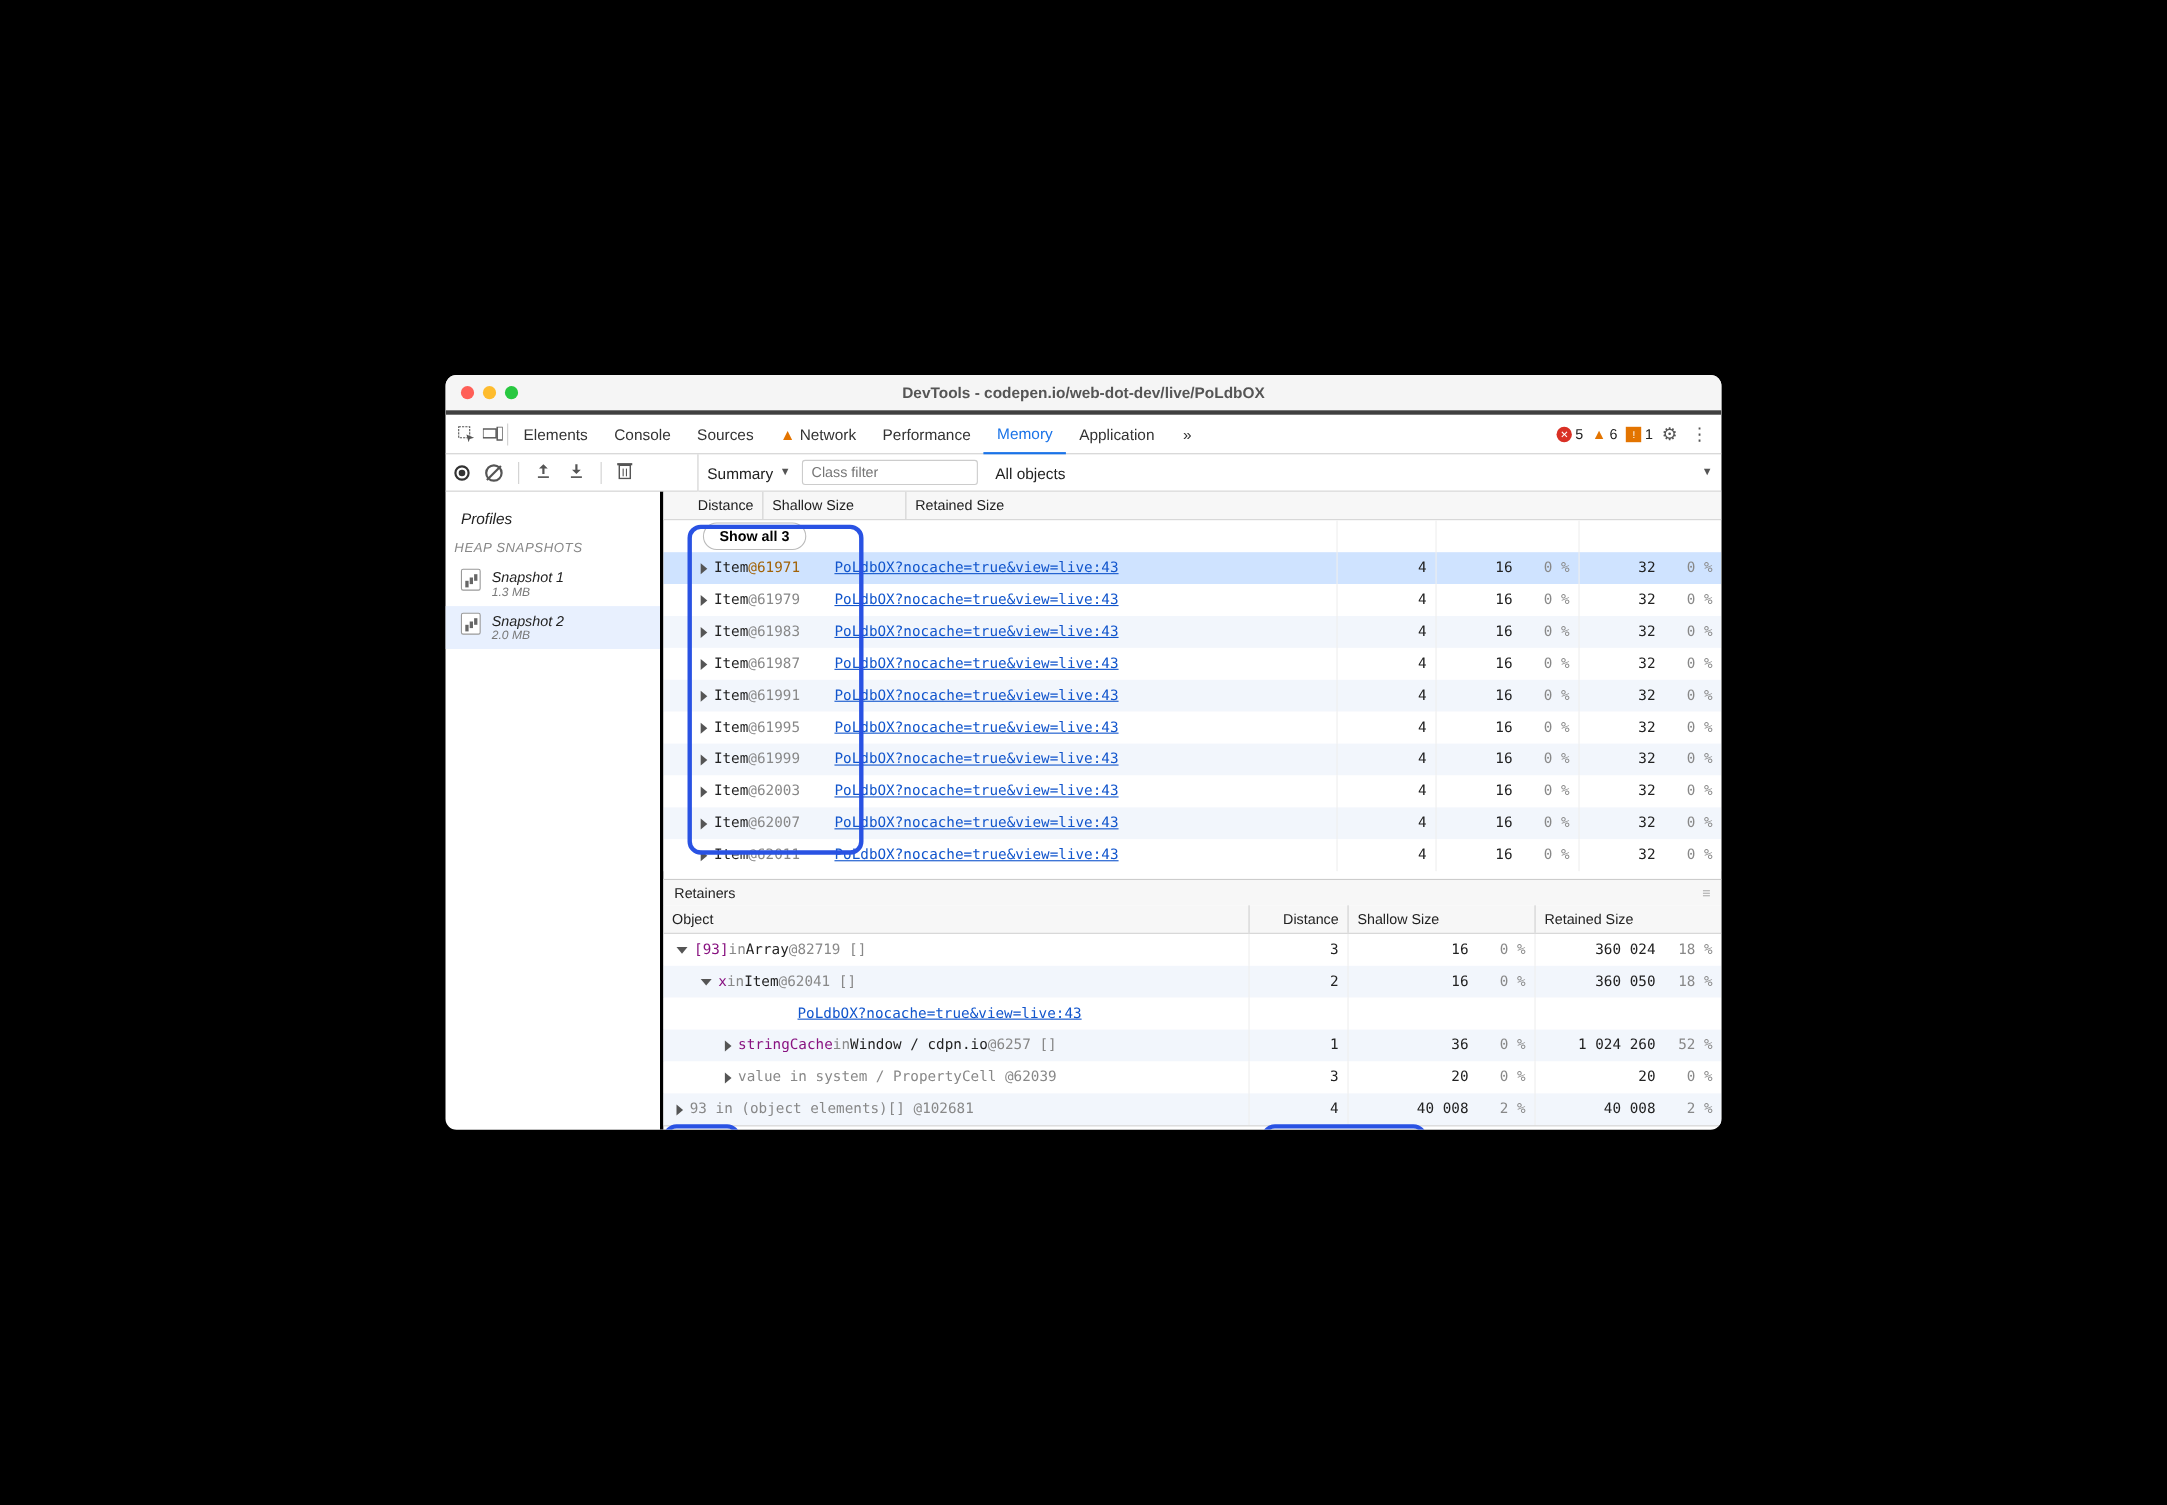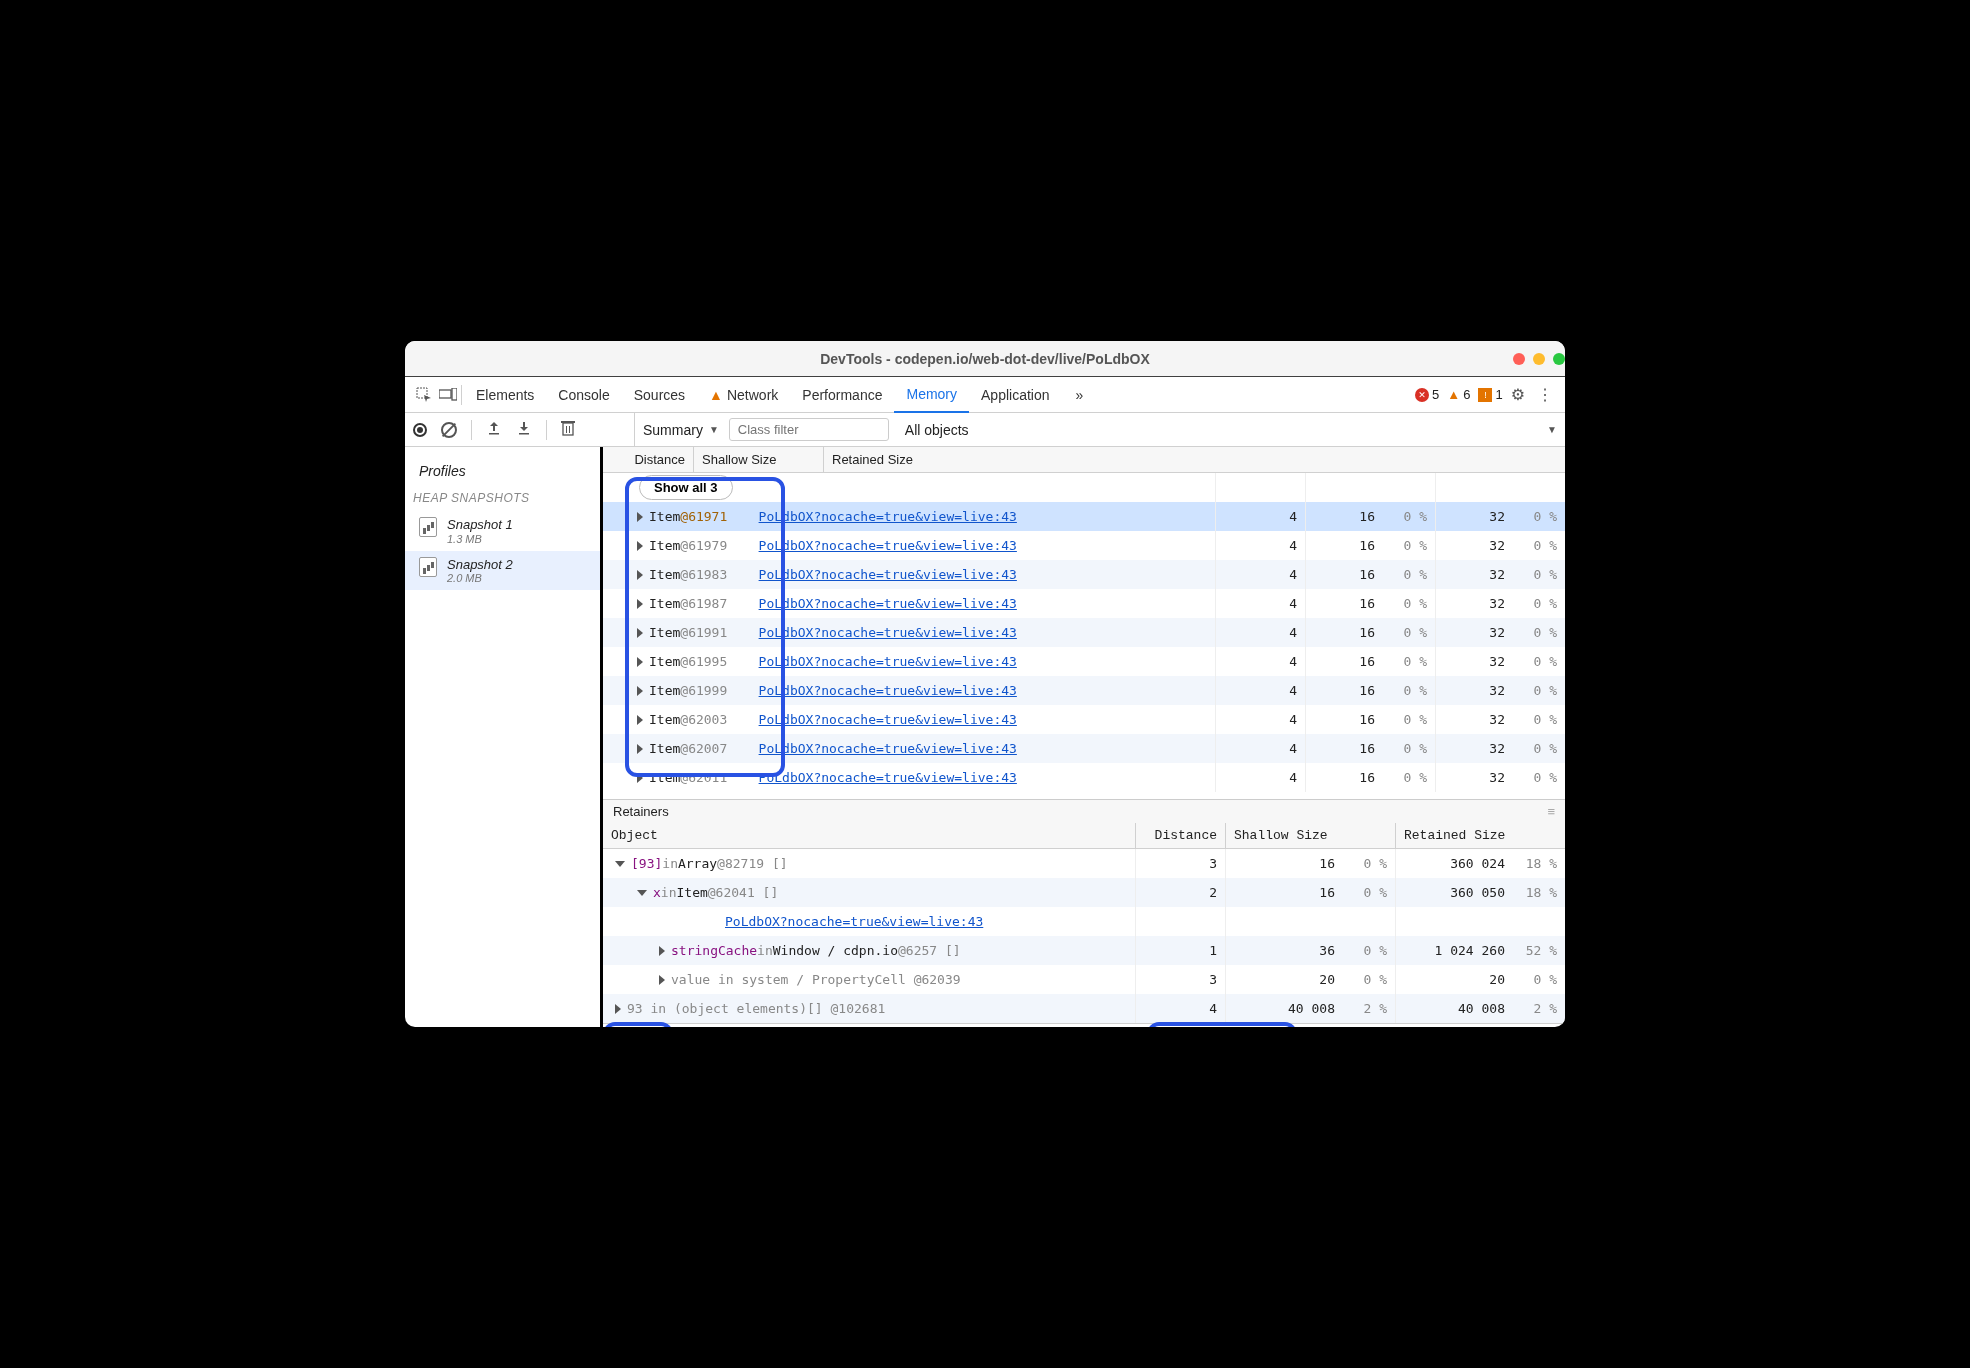--- a/index.html
+++ b/index.html
@@ -16,25 +16,24 @@
 .window {
   width: 1160px;
   background: #fff;
   border-radius: 10px;
   overflow: hidden;
   box-shadow: 0 20px 60px rgba(0,0,0,.6);
 }
 .titlebar {
   height: 36px;
   background: #f5f5f5;
-  border-bottom: 1px solid #404040;
+  border-bottom: 4px solid #404040;
   display: flex;
   align-items: center;
   position: relative;
-  justify-content: flex-end;
 }
 .traffic { display: flex; gap: 8px; padding-left: 14px; }
 .dot { width: 12px; height: 12px; border-radius: 50%; }
 .dot.r { background: #ff5f57; }
 .dot.y { background: #febc2e; }
 .dot.g { background: #28c840; }
 .title-text { position: absolute; left: 0; right: 0; text-align: center; font-weight: 600; font-size: 14px; color: #555; }
 .tabbar {
   height: 36px;
   display: flex;
@@ -94,21 +93,21 @@
 .obj-link { color: #1155cc; text-decoration: underline; }
 .gray { color: #888; }
 .num-split { display: flex; width: 100%; }
 .ns-a { flex:1; text-align: right; padding-right: 6px; }
 .ns-b { width: 46px; text-align: right; color: #888; }
 .row.selected { background: #cfe3ff !important; }
 .row.selected .gray { color: #a16207; }
 .retain-head { border-top: 1px solid #ccc; background: #f7f7f7; padding: 4px 10px; font-size: 13px; display:flex; align-items:center;}
 .hamb { margin-left:auto; color:#aaa; }
 .retain-cols { display: flex; border-bottom: 1px solid #d0d0d0; background:#f7f7f7; }
-.retain-cols .c { padding: 5px 8px; font-size: 13px; border-left: 1px solid #d0d0d0; font-family: Liberation Mono, monospace; }
+.retain-cols .c { padding: 5px 8px; font-size: 13px; border-left: 1px solid #d0d0d0; }
 .retain-cols .c:first-child { border-left:none; }
 .retain-body { font-family: Menlo, Consolas, monospace; font-size: 13px; }
 .retain-body .row .c0 { overflow:hidden; white-space:nowrap; }
 .purple { color: #881280; }
 .search-bar {
   display: flex; align-items: center; padding: 6px 10px; gap: 8px;
   border-top: 1px solid #d0d0d0;
 }
 .ann-blue { border: 4px solid #2952e3; border-radius: 12px; position: absolute; pointer-events: none; }
 .rel { position: relative; }

